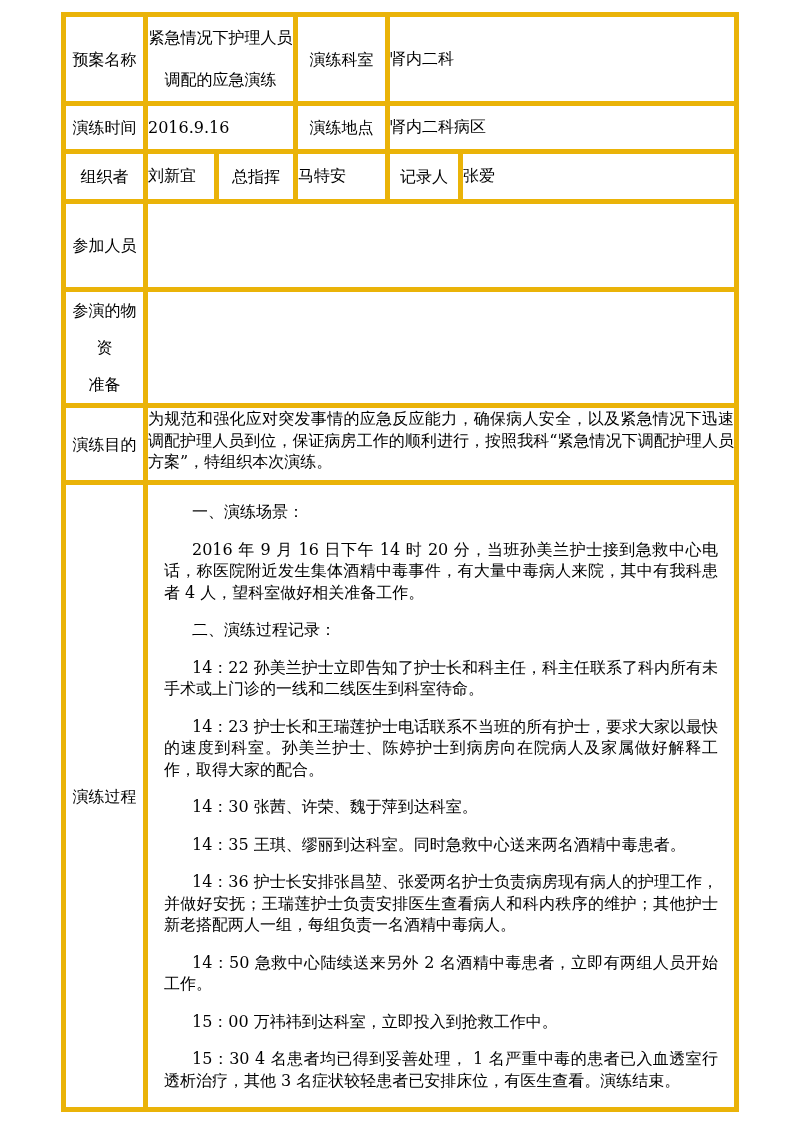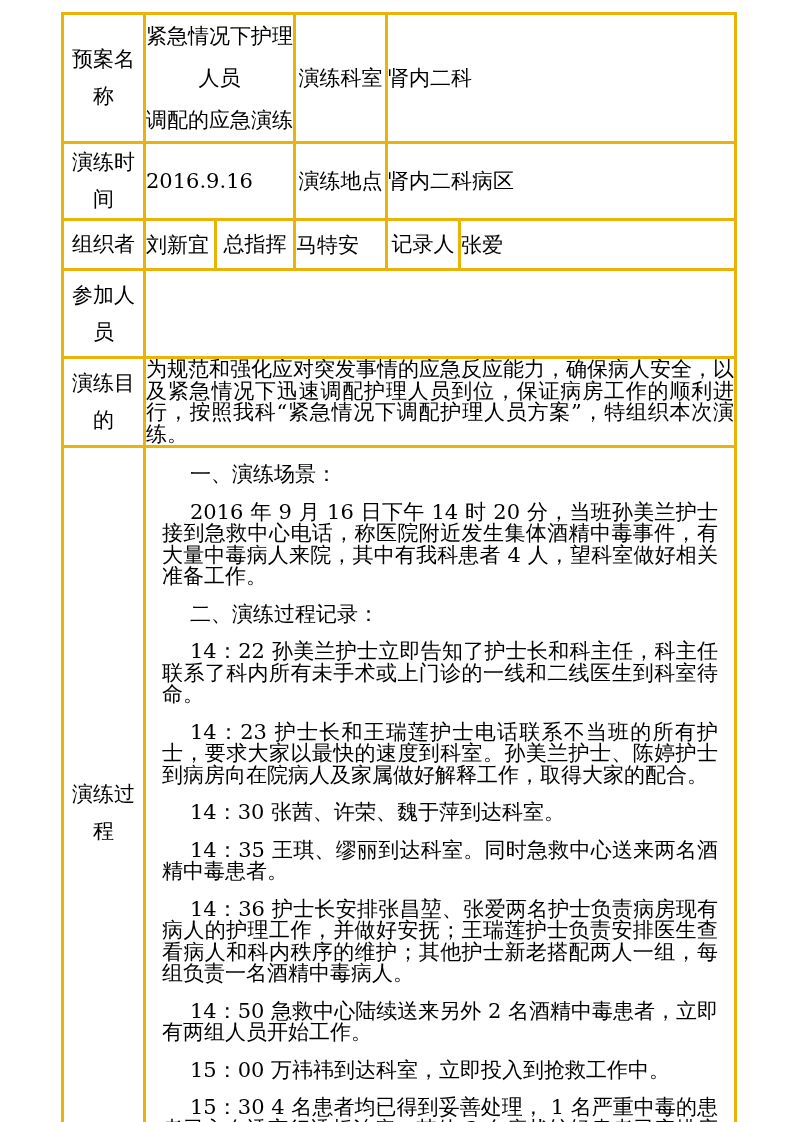--- a/index.html
+++ b/index.html
@@ -22,22 +22,22 @@
     letter-spacing: 0px;
   }
 
   table.record {
     border-collapse: collapse;
     table-layout: fixed;
     width: 673px;
     margin: 12px 0 0 61px;
   }
   table.record td {
-    border: 3px solid #eab308;
-    font-size: 21px;
+    border: 5px solid #eab308;
+    font-size: 16px;
     padding: 0;
     overflow: hidden;
   }
   .lbl {
     text-align: center;
     vertical-align: middle;
     white-space: pre-line;
     line-height: 37px;
   }
   .val-center { text-align: left; vertical-align: middle; }
@@ -113,20 +113,25 @@
       <td class="val-center">马特安</td>
       <td class="lbl">记录人</td>
       <td class="val-center">张爱</td>
     </tr>
 
     <tr style="height:88px">
       <td class="lbl">参加人员</td>
       <td class="val-left" colspan="5"></td>
     </tr>
 
+    <tr style="height:81px">
+      <td class="lbl">参演的物资
+准备</td>
+      <td class="val-left" colspan="5"></td>
+    </tr>
 
     <tr style="height:77px">
       <td class="lbl">演练目的</td>
       <td class="purpose-cell" colspan="5">为规范和强化应对突发事情的应急反应能力，确保病人安全，以及紧急情况下迅速调配护理人员到位，保证病房工作的顺利进行，按照我科“紧急情况下调配护理人员方案”，特组织本次演练。</td>
     </tr>
 
     <tr style="height:422px">
       <td class="lbl">演练过程</td>
       <td class="process-cell" colspan="5">
         <p>一、演练场景：</p>

